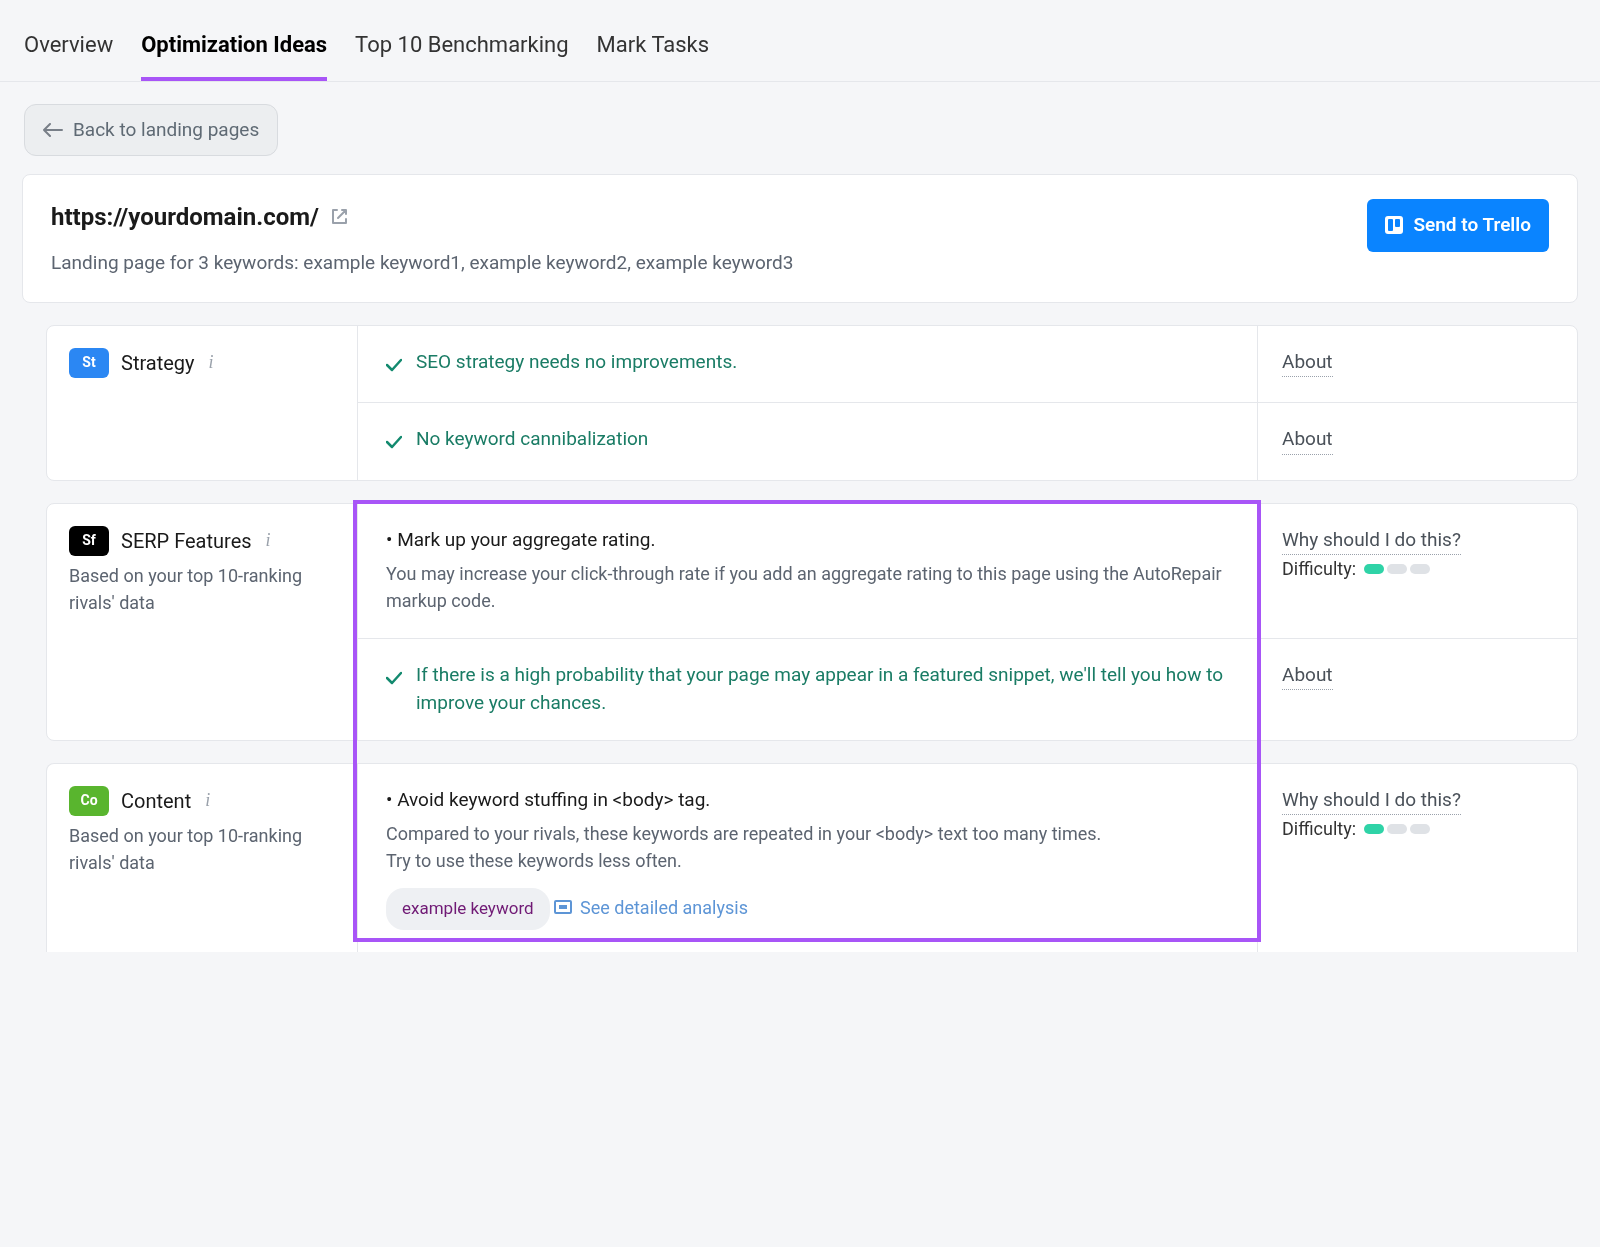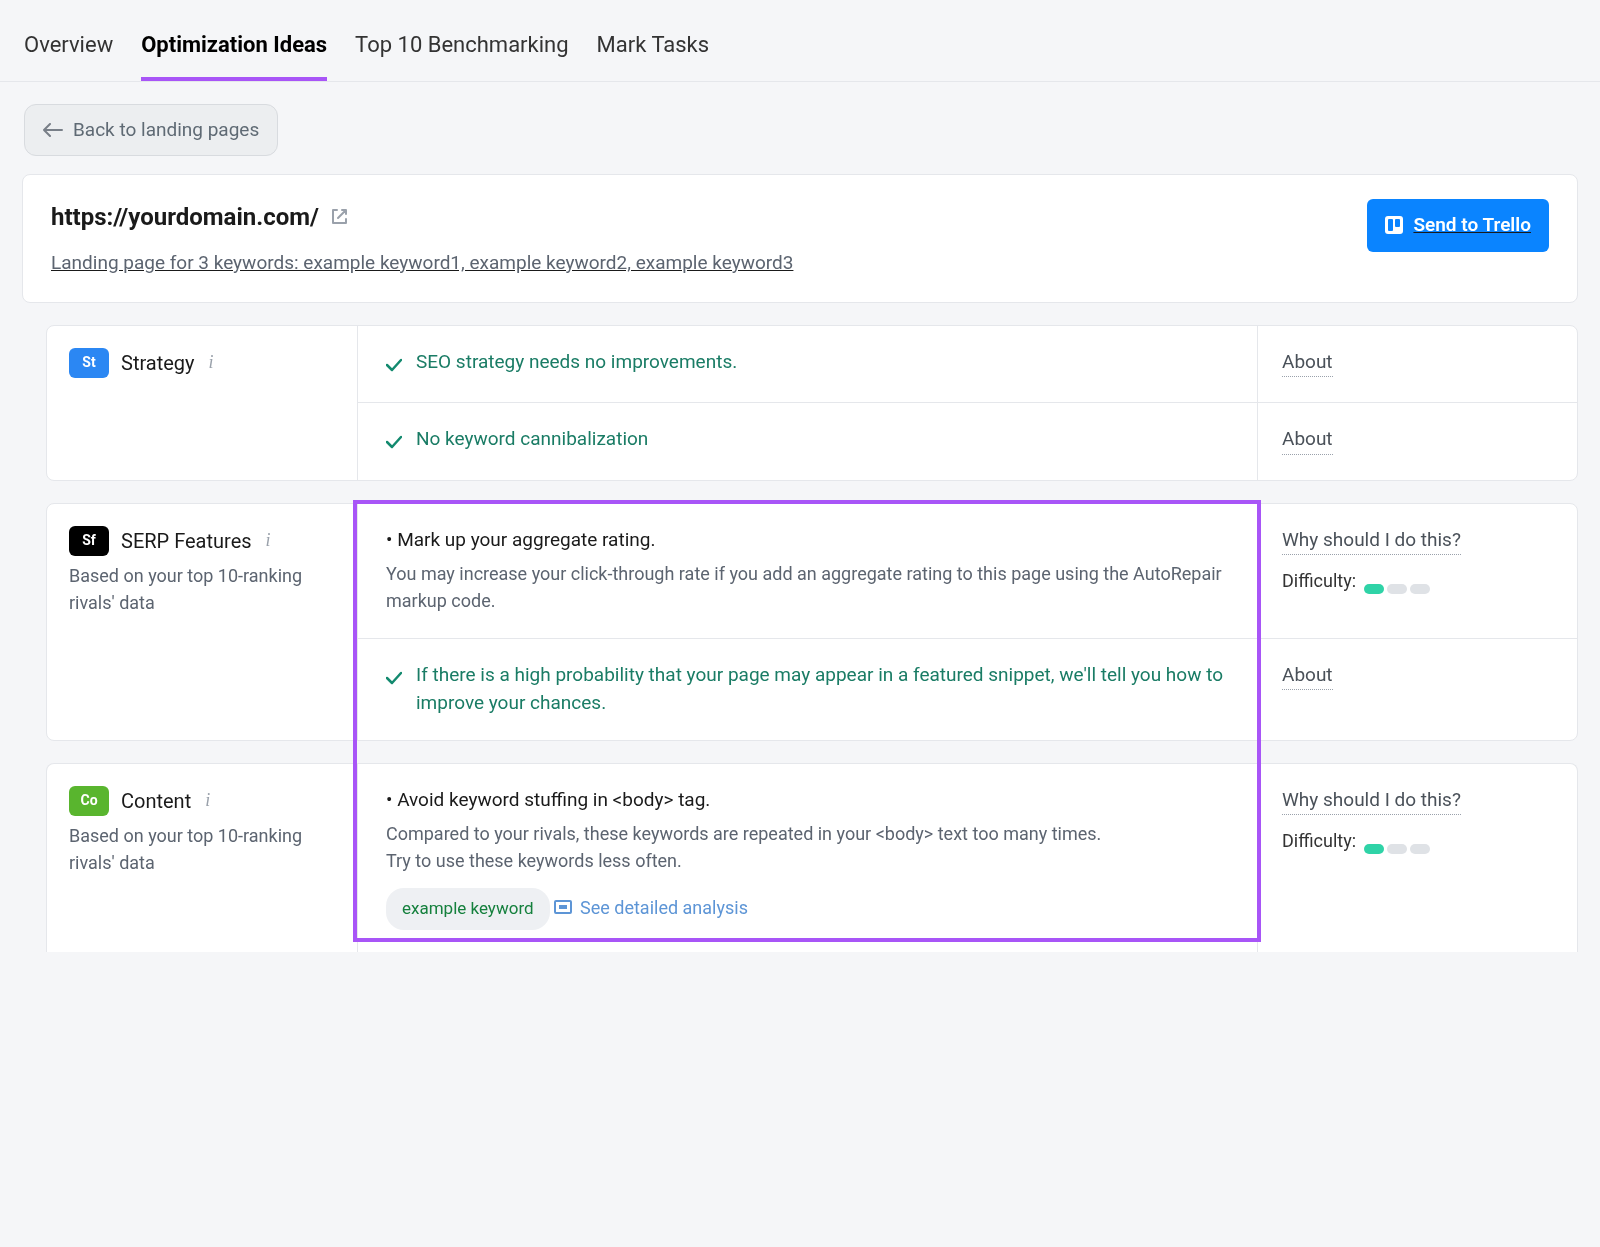--- a/index.html
+++ b/index.html
@@ -42,21 +42,21 @@
     font-size: 19px;
     cursor: pointer;
   }
   .back-btn .arrow { font-size: 20px; color: #787f88; }
   .card {
     background: #fff;
     border: 1px solid #e5e7eb;
     border-radius: 8px;
     margin: 0 22px 22px 22px;
   }
-  .header-card { padding: 24px 28px; display: flex; justify-content: space-between; align-items: flex-start; text-decoration: underline; }
+  .header-card { padding: 24px 28px; display: flex; justify-content: space-between; align-items: flex-start; }
   .header-left h2 { font-size: 24px; font-weight: 700; display: inline-flex; align-items: center; gap: 10px; }
   .ext-icon { color: #9aa1ab; display: inline-flex; }
   .subhead { margin-top: 14px; color: #5c6470; font-size: 19px; }
   .trello-btn {
     display: inline-flex;
     align-items: center;
     gap: 10px;
     background: #0a84ff;
     color: #fff;
     font-weight: 600;
@@ -156,38 +156,38 @@
     color: #5c6470;
     font-size: 18px;
   }
   .about-link, .why-link {
     color: #4a5159;
     border-bottom: 1px dotted #9aa1ab;
     font-size: 19px;
     cursor: pointer;
     display: inline-block;
   }
-  .diff-row { margin-top: 12px; display: flex; align-items: flex-end; gap: 8px; }
+  .diff-row { display: flex; align-items: center; gap: 8px; }
   .diff-label { color: #333; font-size: 18px; }
   .diff-bar {
     display: inline-flex;
     gap: 3px;
   }
   .seg {
     width: 20px; height: 10px; border-radius: 5px;
     background: #dfe2e6;
   }
   .seg.on { background: #2fd3a7; }
 
   .chip {
     display: inline-block;
     background: #eef0f3;
     border-radius: 18px;
     padding: 8px 16px;
-    color: #15803d;
+    color: #701a75;
     font-size: 17px;
     margin-top: 14px;
   }
   .detailed {
     margin-top: 18px;
     display: inline-flex;
     align-items: center;
     gap: 8px;
     color: #5d95d6;
     font-size: 18px;

